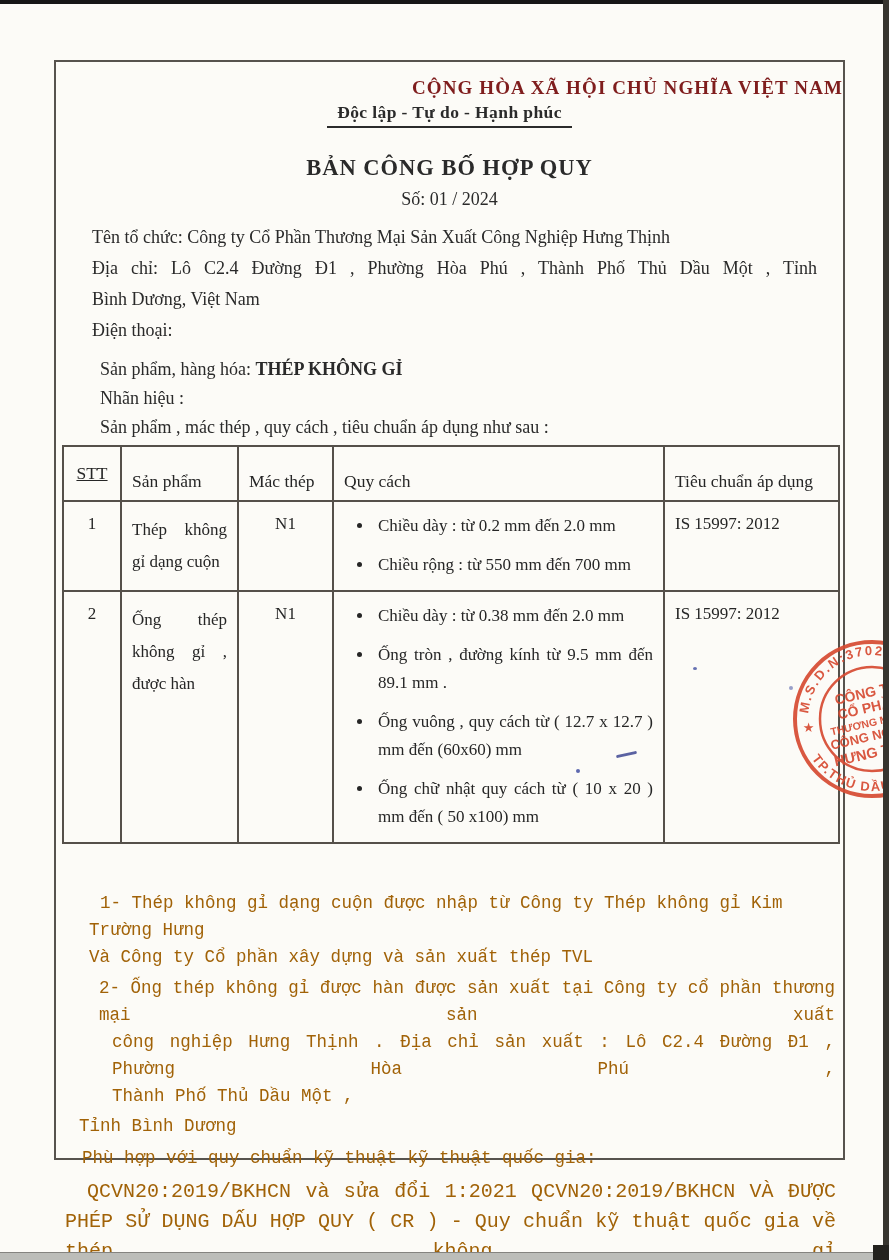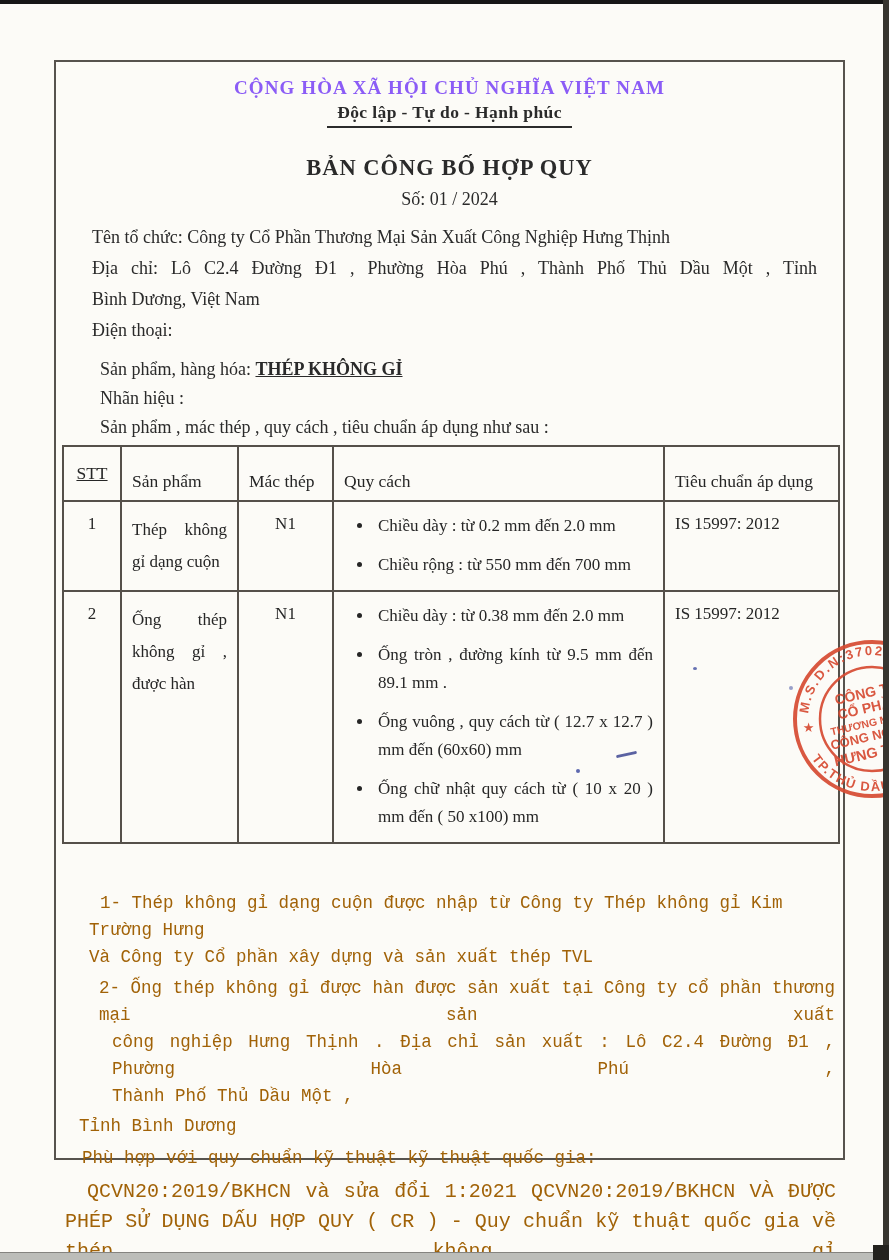--- a/index.html
+++ b/index.html
@@ -11,30 +11,30 @@
   
   .edge-top{position:absolute;left:0;top:0;width:889px;height:4px;background:#161616;z-index:6;}
   .edge-right{position:absolute;right:0;top:0;width:6px;height:1260px;background:#37352f;z-index:6;}
   .edge-bottom{position:absolute;left:0;bottom:0;width:889px;height:7px;background:#bcbdb9;border-top:1px solid #84837f;z-index:6;}
   .corner-mark{position:absolute;right:0;bottom:0;width:16px;height:15px;background:#23221e;z-index:7;}
 
   
   .frame{position:absolute;left:54px;top:60px;width:787px;height:1096px;border:2px solid #57534e;z-index:1;}
 
   .head{text-align:center;}
-  .national{padding-top:15px;font-weight:bold;font-size:19px;letter-spacing:1.1px;color:#8b5cf6;}
+  .national{padding-top:15px;font-weight:bold;font-size:19px;letter-spacing:1.1px;color:#7f1d1d;text-align:right;}
   .motto-wrap{margin-top:3px;}
   .motto{display:inline-block;font-weight:bold;font-size:17.5px;letter-spacing:.4px;padding:0 10px 3px 10px;border-bottom:2.5px solid #2b2b2b;}
   .doc-title{margin-top:27px;font-weight:bold;font-size:22.5px;letter-spacing:1px;}
   .doc-number{margin-top:8px;font-size:18px;}
 
   .info{margin:12px 26px 0 36px;font-size:18px;line-height:31px;}
   .jl{text-align:justify;text-align-last:justify;}
   .sub{margin-left:8px;margin-top:9px;line-height:29px;}
-  .bold{font-weight:bold;text-decoration:underline;}
+  .bold{font-weight:bold;}
 
   table.tbl{border-collapse:collapse;table-layout:fixed;width:776px;margin:3px 0 0 6px;font-size:17px;color:#262626;}
   .tbl th,.tbl td{border:2px solid #55504a;}
   .tbl th{font-weight:normal;font-size:17.5px;text-align:left;vertical-align:middle;padding:16px 0 0 10px;height:37px;}
   .tbl th.ctr{text-align:center;padding:0;text-decoration:underline;}
   .tbl td{vertical-align:top;padding-top:12px;}
   .tbl td.ctr{text-align:center;padding-left:0;padding-right:0;}
   .tbl td.prod{padding:12px 10px 0 10px;text-align:justify;line-height:32px;}
   .tbl td.spec{padding:10px 10px 0 0;}
   .tbl td.spec ul{margin:0;}

